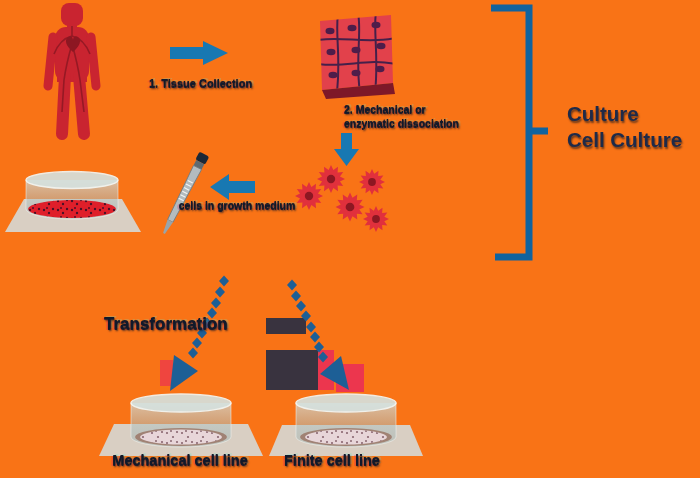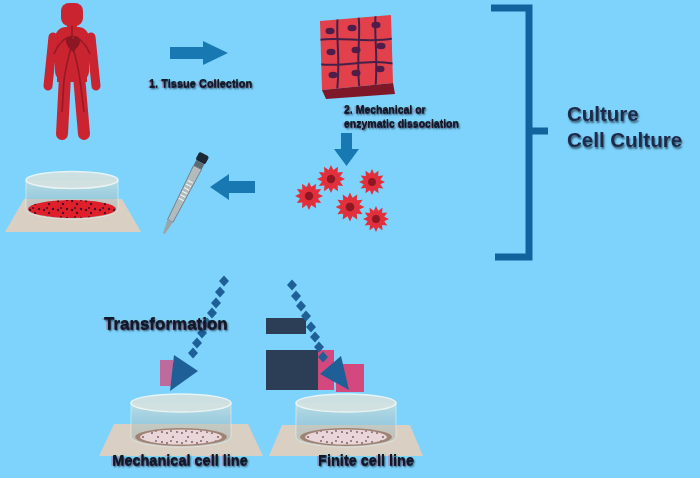--- a/index.html
+++ b/index.html
@@ -1,31 +1,31 @@
 <!DOCTYPE html>
 <html><head>
 <meta charset="utf-8">
 <style>
   html,body{margin:0;padding:0;background:#222;}
   .canvas{
     position:relative;width:700px;height:478px;overflow:hidden;
-    background:#7dd3fc;font-family:"Liberation Sans",sans-serif;
+    background:#f97316;font-family:"Liberation Sans",sans-serif;
   }
   .canvas svg{position:absolute;left:0;top:0;}
   .label{
     position:absolute;font-weight:bold;color:#10192B;white-space:nowrap;
     text-shadow:0 1px 0 rgba(16,22,40,.9),1px 2px 2px rgba(16,22,40,.75),
                 -2px 1px 0 rgba(233,30,90,.28),2px -1px 0 rgba(110,230,205,.25);
   }
   .step1{left:149px;top:77px;font-size:11px;}
   .step2{left:344px;top:103px;font-size:10.5px;line-height:13.5px;}
   .step3{left:171px;top:198px;font-size:10.5px;line-height:14px;text-align:center;width:132px;}
   .transformation{left:104px;top:314px;font-size:17px;}
   .outcome1{left:96px;top:452px;font-size:14.5px;width:168px;text-align:center;}
-  .outcome2{left:284px;top:452px;font-size:14.5px;width:130px;text-align:right;}
+  .outcome2{left:284px;top:452px;font-size:14.5px;width:130px;text-align:left;}
   .title{
     position:absolute;left:567px;top:101px;font-size:20.5px;line-height:26px;
     font-weight:bold;color:#1E2A49;white-space:nowrap;
     text-shadow:1px 2px 2px rgba(10,16,30,.6);
   }
 </style>
 </head>
 <body>
 
 <div class="canvas">
@@ -184,20 +184,21 @@
   </svg>
 
   <div class="label step1">1. Tissue Collection</div>
 
   <div class="label step2">
     <div>2. Mechanical or</div>
     <div>enzymatic dissociation</div>
   </div>
 
   <div class="label step3">
+    <div>cells in growth medium</div>
   </div>
 
   <div class="title">
     <div>Culture</div>
     <div>Cell Culture</div>
   </div>
 
   <div class="label transformation">Transformation</div>
 
   <div class="label outcome1">Mechanical cell line</div>

